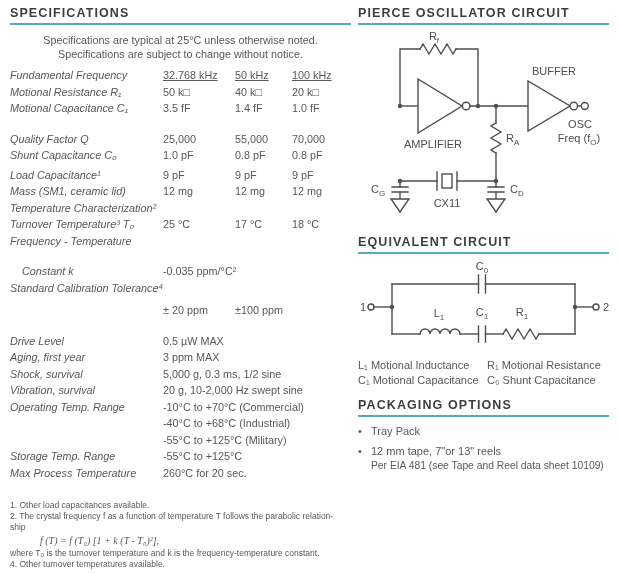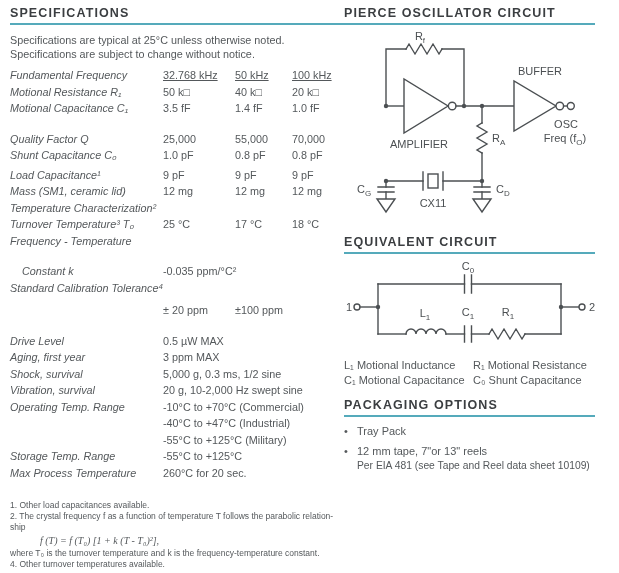--- a/index.html
+++ b/index.html
@@ -4,26 +4,26 @@
 <style>
   * { box-sizing: border-box; }
   html,body { margin:0; padding:0; }
   body {
     width:619px; height:573px; background:#ffffff;
     font-family:"Liberation Sans", sans-serif;
     color:#54585b;
   }
   .page { position:relative; width:619px; height:573px; overflow:hidden; }
   .col-left  { position:absolute; left:10px;  top:6px; width:341px; }
-  .col-right { position:absolute; left:344px; top:6px; width:251px; }
+  .col-right { position:absolute; left:358px; top:6px; width:251px; }
 
   .sec-title { font-size:12.5px; font-weight:bold; letter-spacing:1.1px; color:#3b3e41; margin:0; white-space:nowrap; }
   .sec-rule  { height:2px; background:#55aabb; margin-top:3px; }
 
-  .intro { font-size:10.8px; line-height:13.5px; margin:9px 0 0 0; }
+  .intro { font-size:10.8px; line-height:13.5px; margin:9px 0 0 0;text-align:center; }
 
   .spec-table { margin-top:8px; font-size:10.8px; }
   .srow { display:grid; grid-template-columns:153px 72px 57px auto; min-height:16.5px; align-items:start; }
   .slabel { padding-right:4px;font-style:italic; }
   .slabel.wide { grid-column:1/5; }
   .slabel.indent { padding-left:12px; }
   .sval.u { text-decoration:underline; }
   .sval.span { grid-column:2/5; }
   .mt2 { margin-top:14px; } .mt3 { margin-top:3px; } .mt6 { margin-top:6px; } .mt14 { margin-top:14px; }
 
@@ -143,21 +143,21 @@
       <div class="srow">
         <span class="slabel">Vibration, survival</span>
         <span class="sval span">20 g, 10-2,000 Hz swept sine</span>
       </div>
       <div class="srow">
         <span class="slabel">Operating Temp. Range</span>
         <span class="sval span">-10°C to +70°C  (Commercial)</span>
       </div>
       <div class="srow">
         <span class="slabel"></span>
-        <span class="sval span">-40°C to +47°C  (Industrial)</span>
+        <span class="sval span">-40°C to +68°C  (Industrial)</span>
       </div>
       <div class="srow">
         <span class="slabel"></span>
         <span class="sval span">-55°C to +125°C (Military)</span>
       </div>
       <div class="srow">
         <span class="slabel">Storage Temp. Range</span>
         <span class="sval span">-55°C to +125°C</span>
       </div>
       <div class="srow">

